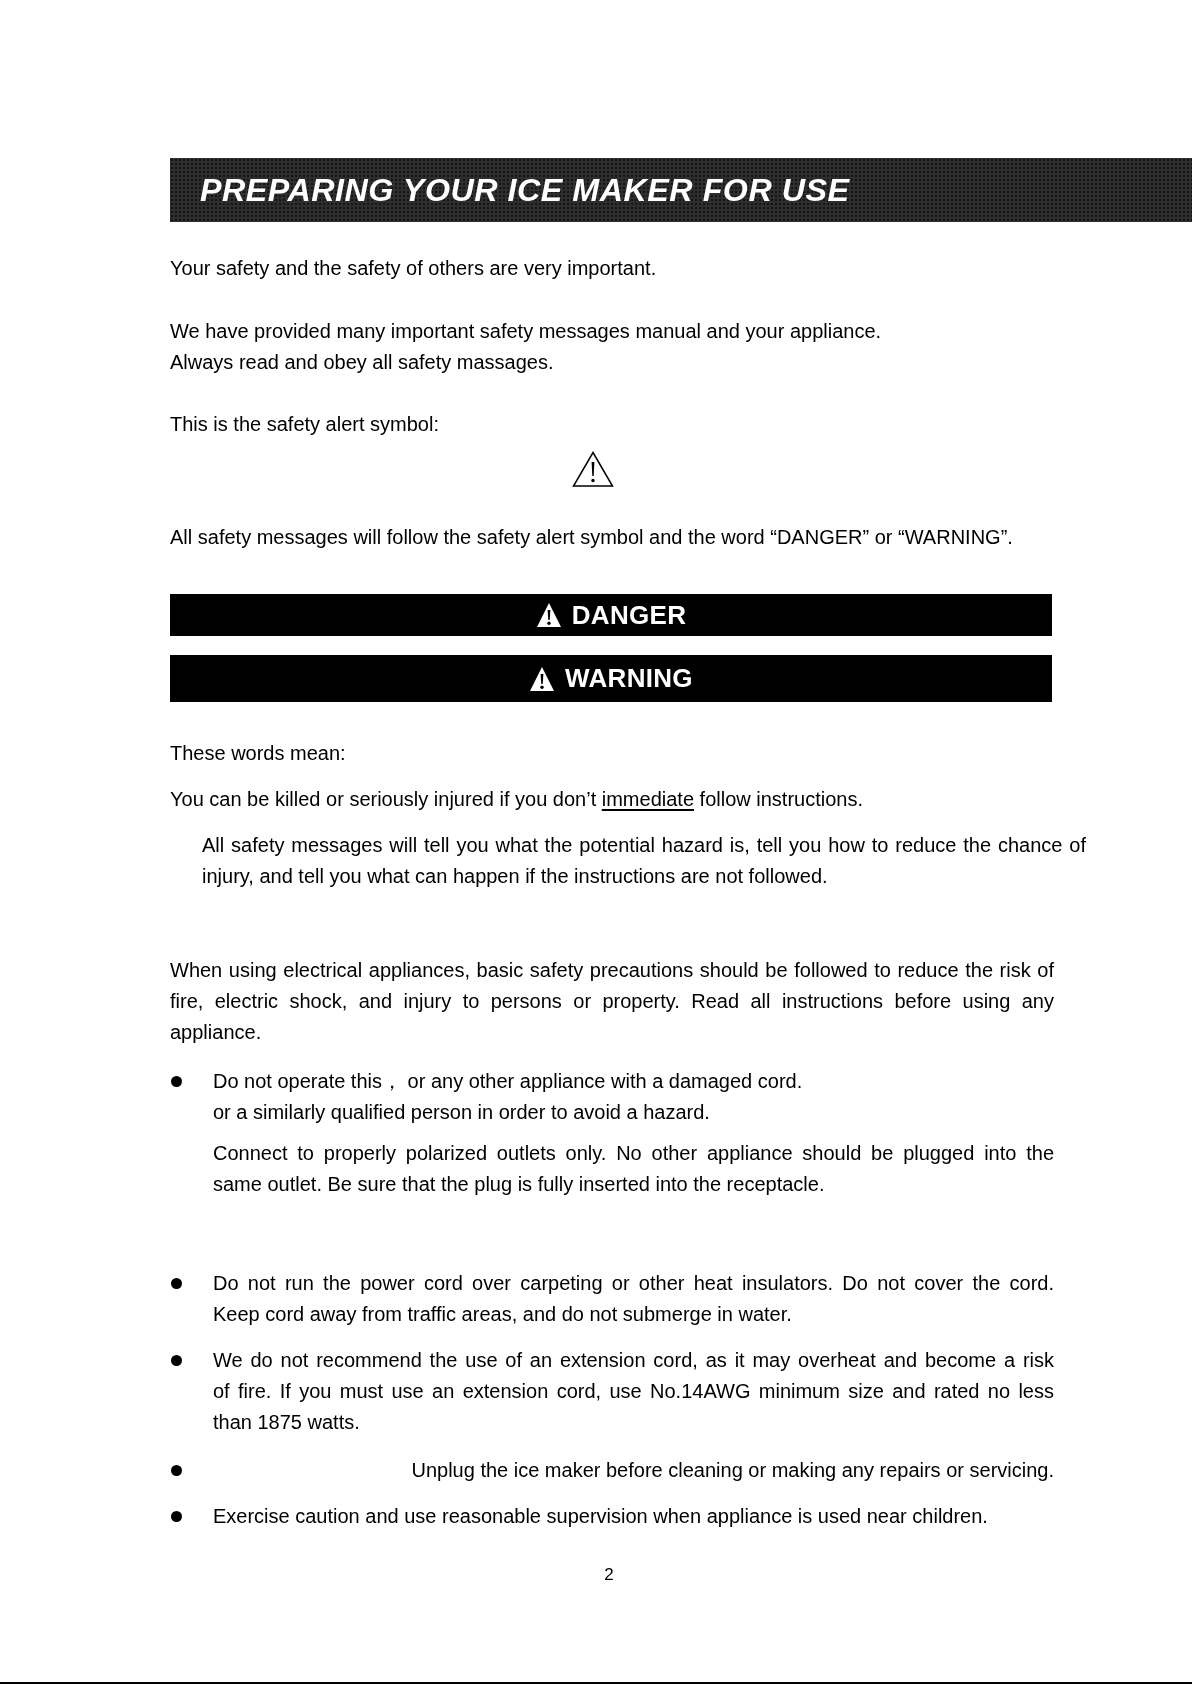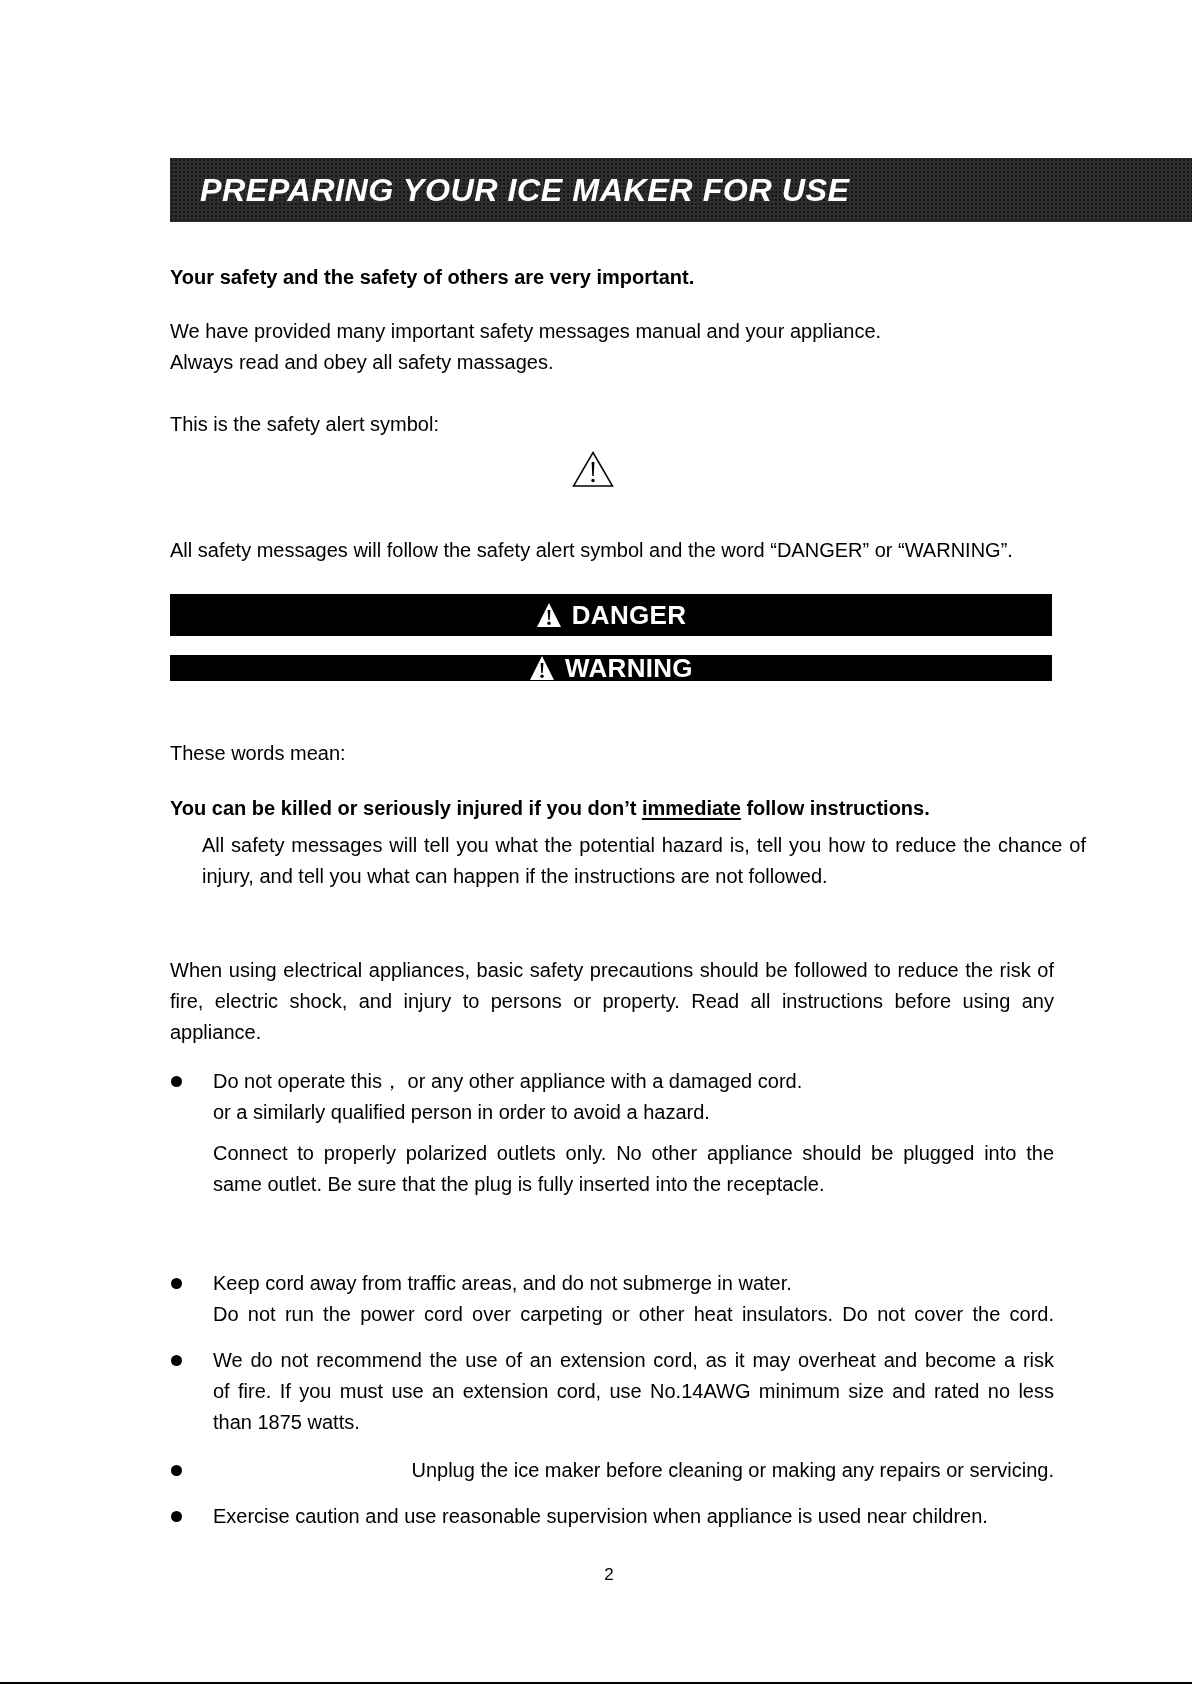--- a/index.html
+++ b/index.html
@@ -12,21 +12,21 @@
     background-color: #2e2e2e;
     background-image: radial-gradient(circle, #151515 1px, transparent 1.3px);
     background-size: 4px 4px;
   }
   .header-title {
     position: absolute; left: 30px; top: 0; height: 64px; line-height: 66px;
     font-size: 31px; font-weight: bold; font-style: italic; color: #ffffff;
     letter-spacing: 0.5px; white-space: nowrap;
     transform: scaleX(1.04); transform-origin: left center;
   }
-  .bold { font-weight: bold; margin-top: 9px; }
+  .bold { font-weight: normal; }
   .para { left: 170px; width: 884px; }
   .justify { white-space: normal; text-align: justify; text-align-last: left; }
   .alert-symbol { left: 572px; top: 451px; width: 42px; height: 36px; }
   .signal-bar {
     left: 170px; width: 882px; height: 42px; background: #000;
     display: flex; align-items: center; justify-content: center;
   }
   .signal-bar .inner { display: flex; align-items: center; }
   .signal-bar svg { width: 26px; height: 26px; margin-right: 10px; }
   .signal-word { color: #fff; font-weight: bold; font-size: 26px; letter-spacing: 0.3px; }
@@ -49,33 +49,33 @@
 <div class="abs txt para" style="top:409px;">This is the safety alert symbol:</div>
 
 <div class="abs alert-symbol">
   <svg width="42" height="36" viewBox="0 0 42 36">
     <polygon points="21,1.5 40.5,35 1.5,35" fill="none" stroke="#000" stroke-width="1.5" stroke-linejoin="miter"></polygon>
     <path d="M19.6,11 L22.4,11 L21.7,25 L20.3,25 Z" fill="#000"></path>
     <circle cx="21" cy="29.5" r="1.7" fill="#000"></circle>
   </svg>
 </div>
 
-<div class="abs txt para" style="top:535px;">All safety messages will follow the safety alert symbol and the word “DANGER” or “WARNING”.</div>
+<div class="abs txt para" style="top:522px;">All safety messages will follow the safety alert symbol and the word “DANGER” or “WARNING”.</div>
 
 <div class="abs signal-bar" style="top:594px;">
   <div class="inner">
     <svg viewBox="0 0 26 26">
       <polygon points="13,1 25,25 1,25" fill="#ffffff"></polygon>
       <path d="M11.6,8 L14.4,8 L13.7,18 L12.3,18 Z" fill="#000"></path>
       <circle cx="13" cy="21.3" r="1.7" fill="#000"></circle>
     </svg>
     <span class="signal-word">DANGER</span>
   </div>
 </div>
-<div class="abs signal-bar" style="top:655px; height:26px;">
+<div class="abs signal-bar" style="top:655px; height:47px;">
   <div class="inner">
     <svg viewBox="0 0 26 26">
       <polygon points="13,1 25,25 1,25" fill="#ffffff"></polygon>
       <path d="M11.6,8 L14.4,8 L13.7,18 L12.3,18 Z" fill="#000"></path>
       <circle cx="13" cy="21.3" r="1.7" fill="#000"></circle>
     </svg>
     <span class="signal-word">WARNING</span>
   </div>
 </div>
 
@@ -88,22 +88,22 @@
 <div class="abs bullet-dot" style="top:1076px;"></div>
 <div class="abs bullet-text" style="top:1066px;">
   <div class="txt">Do not operate this， or any other appliance with a damaged cord.</div>
   <div class="txt">or a similarly qualified person in order to avoid a hazard.</div>
   <div class="txt justify" style="text-align-last: justify; margin-top: 10px;">Connect to properly polarized outlets only. No other appliance should be plugged into the</div>
   <div class="txt">same outlet. Be sure that the plug is fully inserted into the receptacle.</div>
 </div>
 
 <div class="abs bullet-dot" style="top:1278px;"></div>
 <div class="abs bullet-text" style="top:1268px;">
+  <div class="txt justify" style="text-align-last: justify;">Do not run the power cord over carpeting or other heat insulators. Do not cover the cord.</div>
   <div class="txt">Keep cord away from traffic areas, and do not submerge in water.</div>
-  <div class="txt justify" style="text-align-last: justify;">Do not run the power cord over carpeting or other heat insulators. Do not cover the cord.</div>
 </div>
 
 <div class="abs bullet-dot" style="top:1355px;"></div>
 <div class="abs bullet-text" style="top:1345px;">
   <div class="txt justify" style="text-align-last: justify;">We do not recommend the use of an extension cord, as it may overheat and become a risk</div>
   <div class="txt justify" style="text-align-last: justify;">of fire. If you must use an extension cord, use No.14AWG minimum size and rated no less</div>
   <div class="txt">than 1875 watts.</div>
 </div>
 
 <div class="abs bullet-dot" style="top:1465px;"></div>

